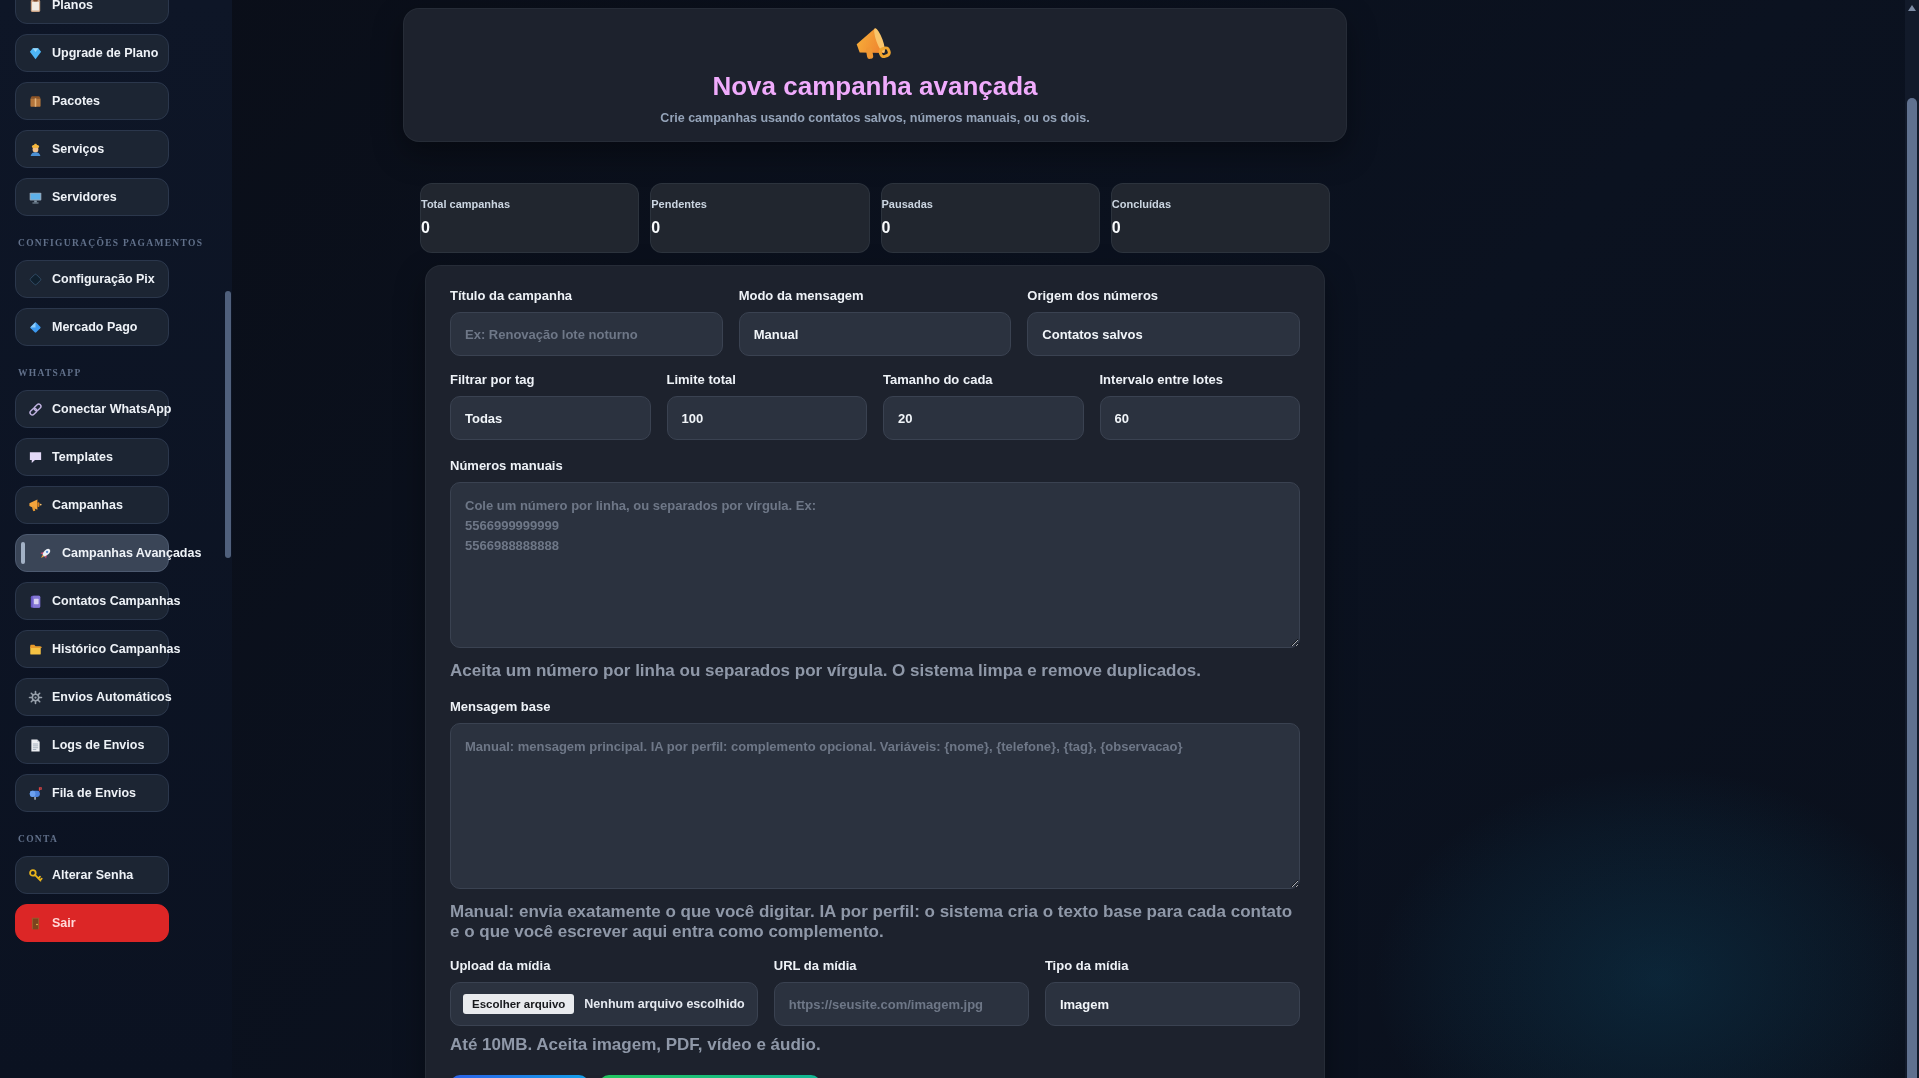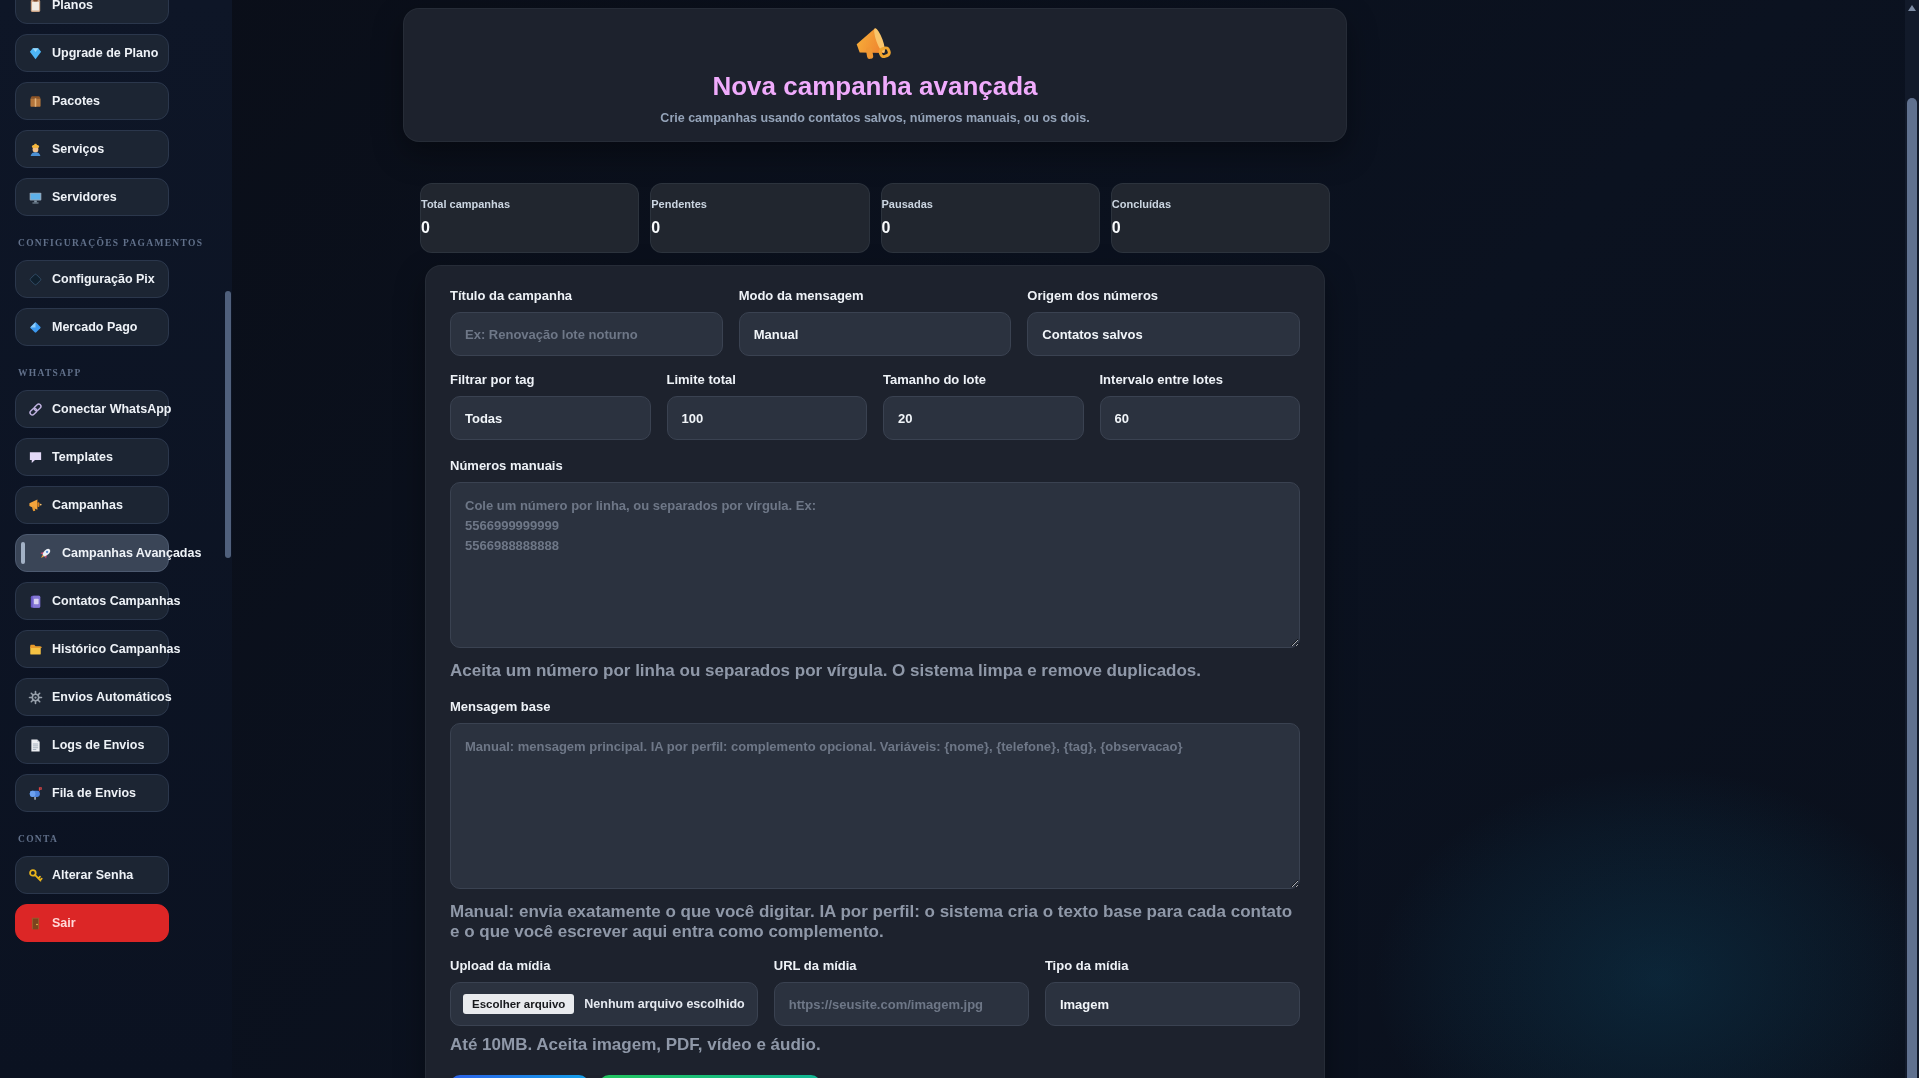--- a/index.html
+++ b/index.html
@@ -322,21 +322,21 @@
     <div class="grid4">
       <div>
         <span class="flabel">Filtrar por tag</span>
         <div class="fselect">Todas</div>
       </div>
       <div>
         <span class="flabel">Limite total</span>
         <input class="finput" type="text" value="100" style="">
       </div>
       <div>
-        <span class="flabel">Tamanho do lote</span>
+        <span class="flabel">Tamanho do cada</span>
         <input class="finput" type="text" value="20" style="">
       </div>
       <div>
         <span class="flabel">Intervalo entre lotes</span>
         <input class="finput" type="text" value="60" style="">
       </div>
     </div>
 
     <span class="flabel area-label">Números manuais</span>
     <textarea class="farea" placeholder="Cole um número por linha, ou separados por vírgula. Ex:

